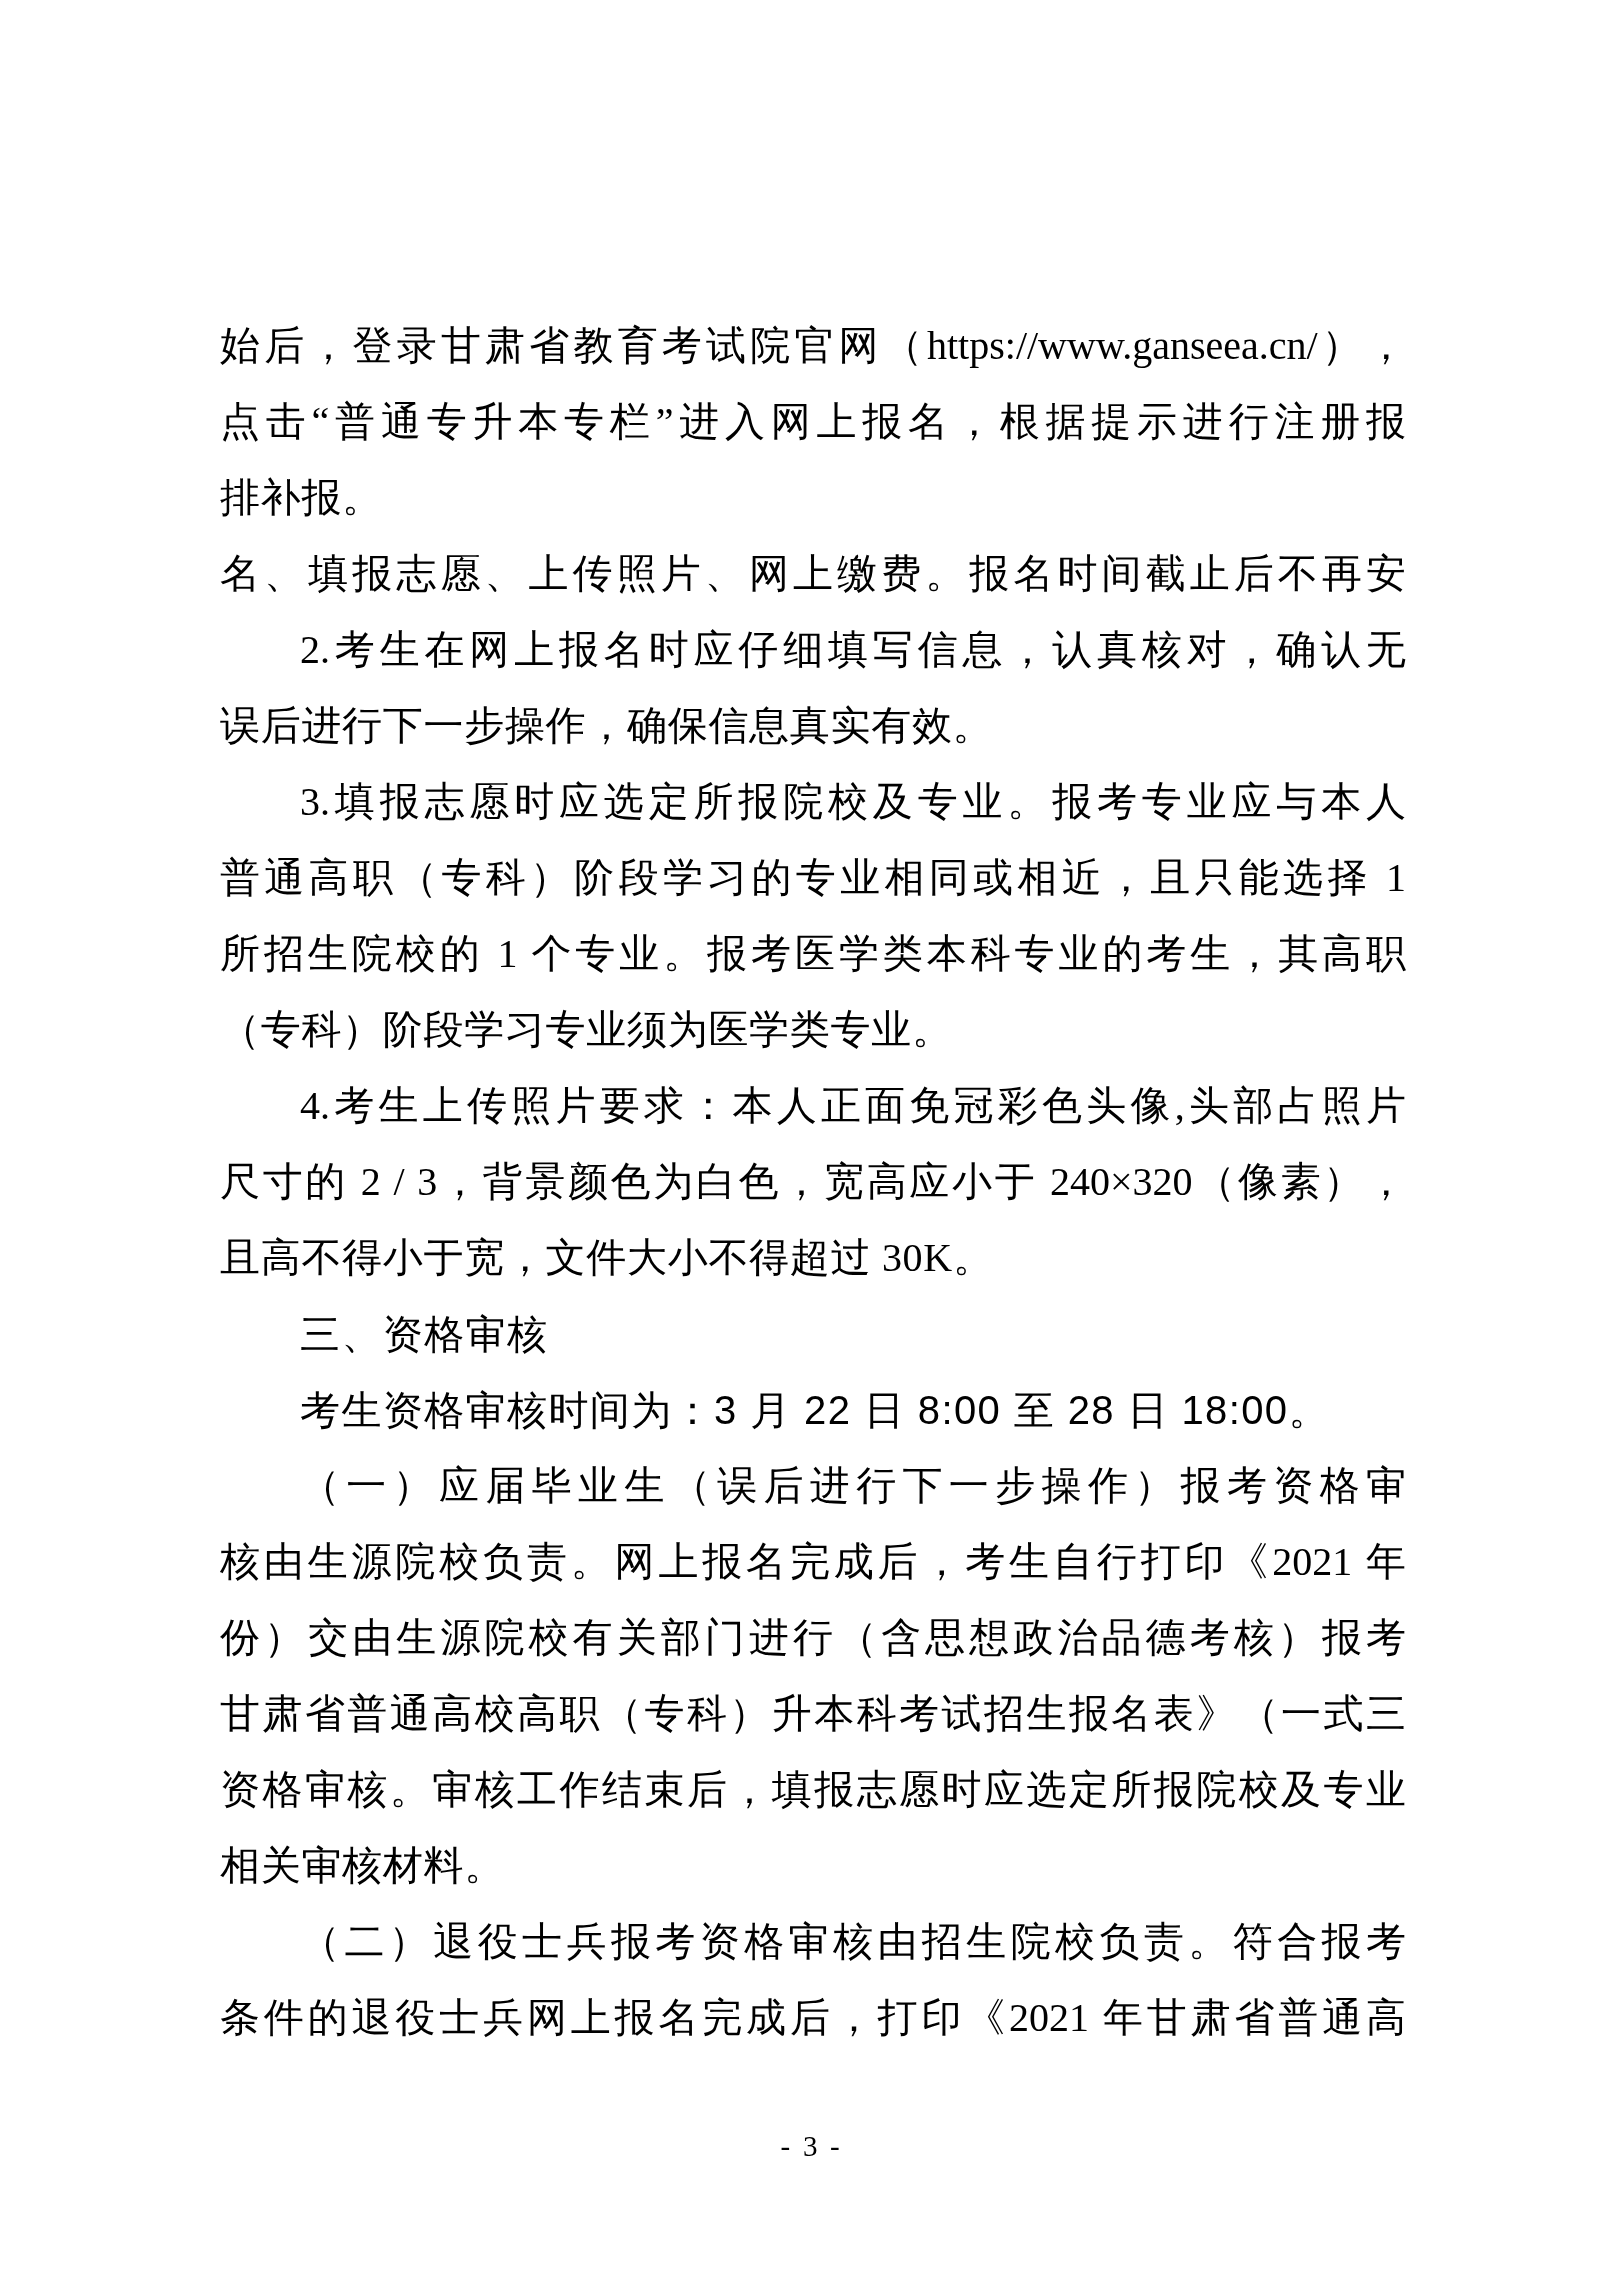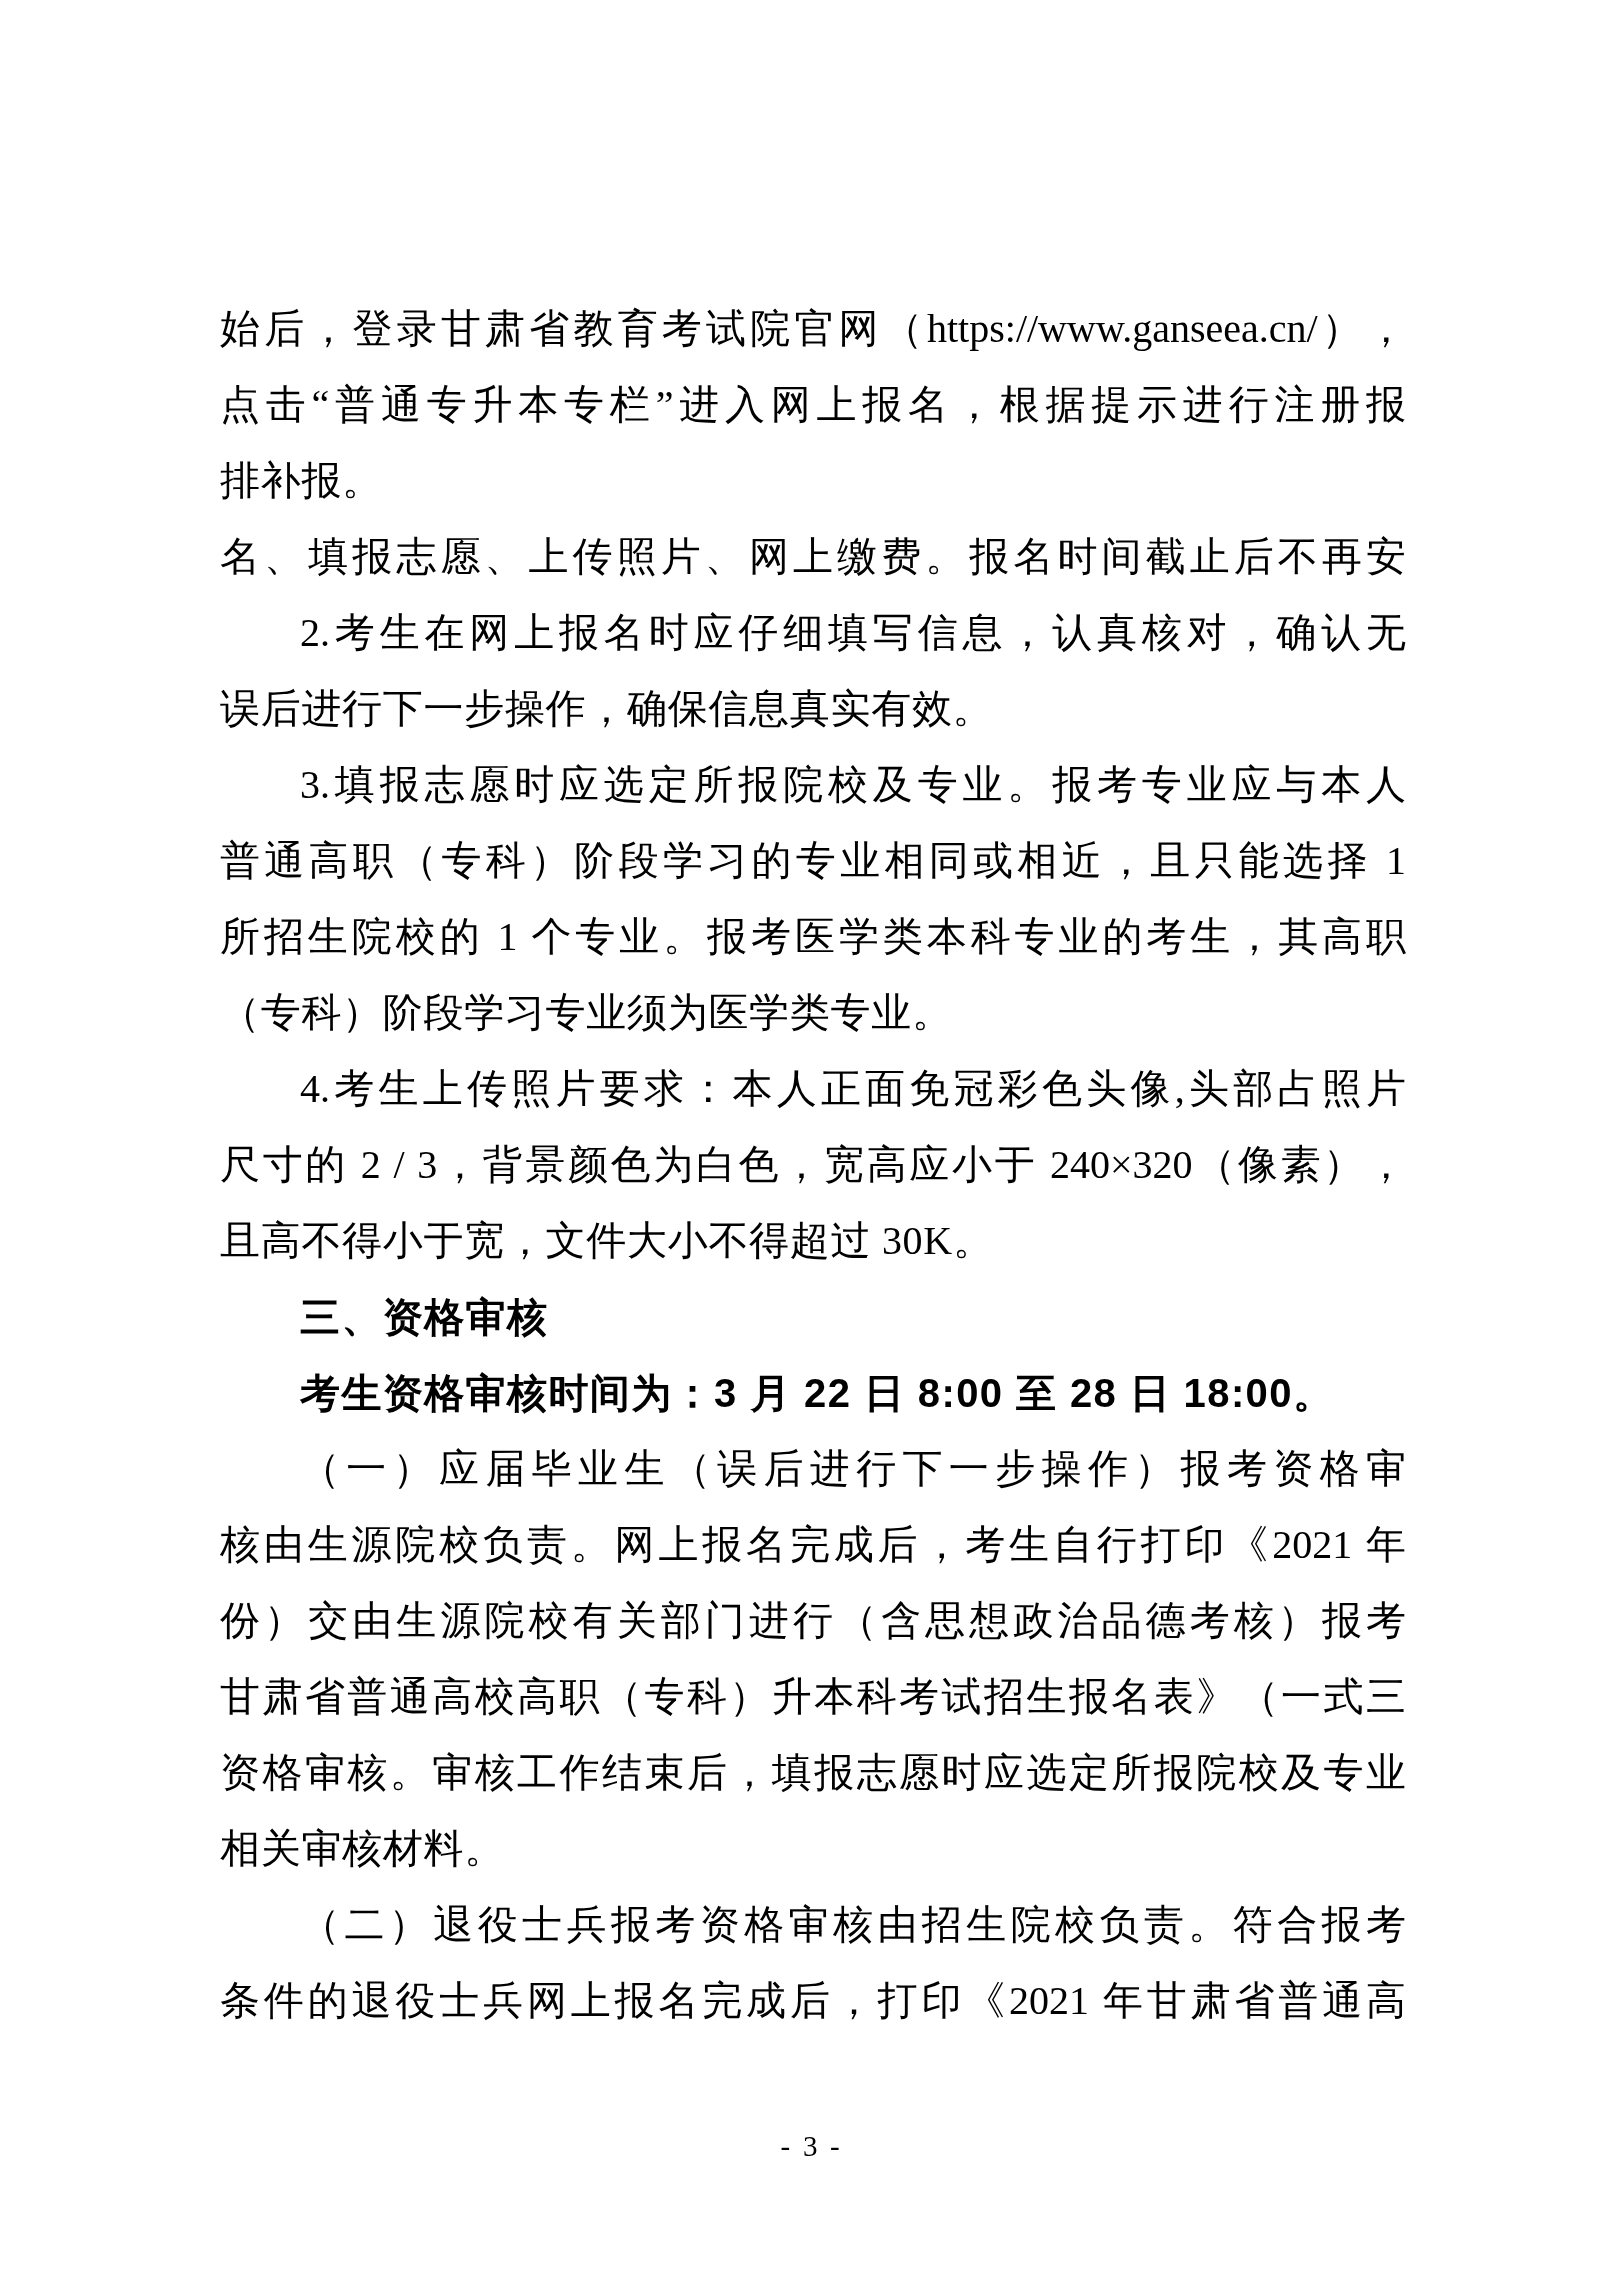--- a/index.html
+++ b/index.html
@@ -11,42 +11,42 @@
     width: 1623px;
     height: 2295px;
     position: relative;
     font-family: "Liberation Serif", "DejaVu Serif", serif;
     color: #000000;
     overflow: hidden;
   }
   .doc-body {
     position: absolute;
     left: 220px;
-    top: 291px;
+    top: 308px;
     width: 1186px;
   }
   .line {
     height: 76px;
     line-height: 76px;
     font-size: 40px;
     white-space: nowrap;
     letter-spacing: 0.7px;
   }
   .line.justify {
     white-space: normal;
     text-align: justify;
     text-align-last: justify;
     text-justify: inter-character;
     letter-spacing: 0;
   }
   .line.indent {
     text-indent: 2em;
   }
   .line.bold {
-    font-weight: 700;
+    font-weight: 400;
     font-family: "Liberation Sans", "DejaVu Sans", sans-serif;
     letter-spacing: 1.4px;
   }
   .page-footer {
     position: absolute;
     left: 0;
     top: 2126px;
     width: 100%;
     text-align: center;
     font-size: 29px;

